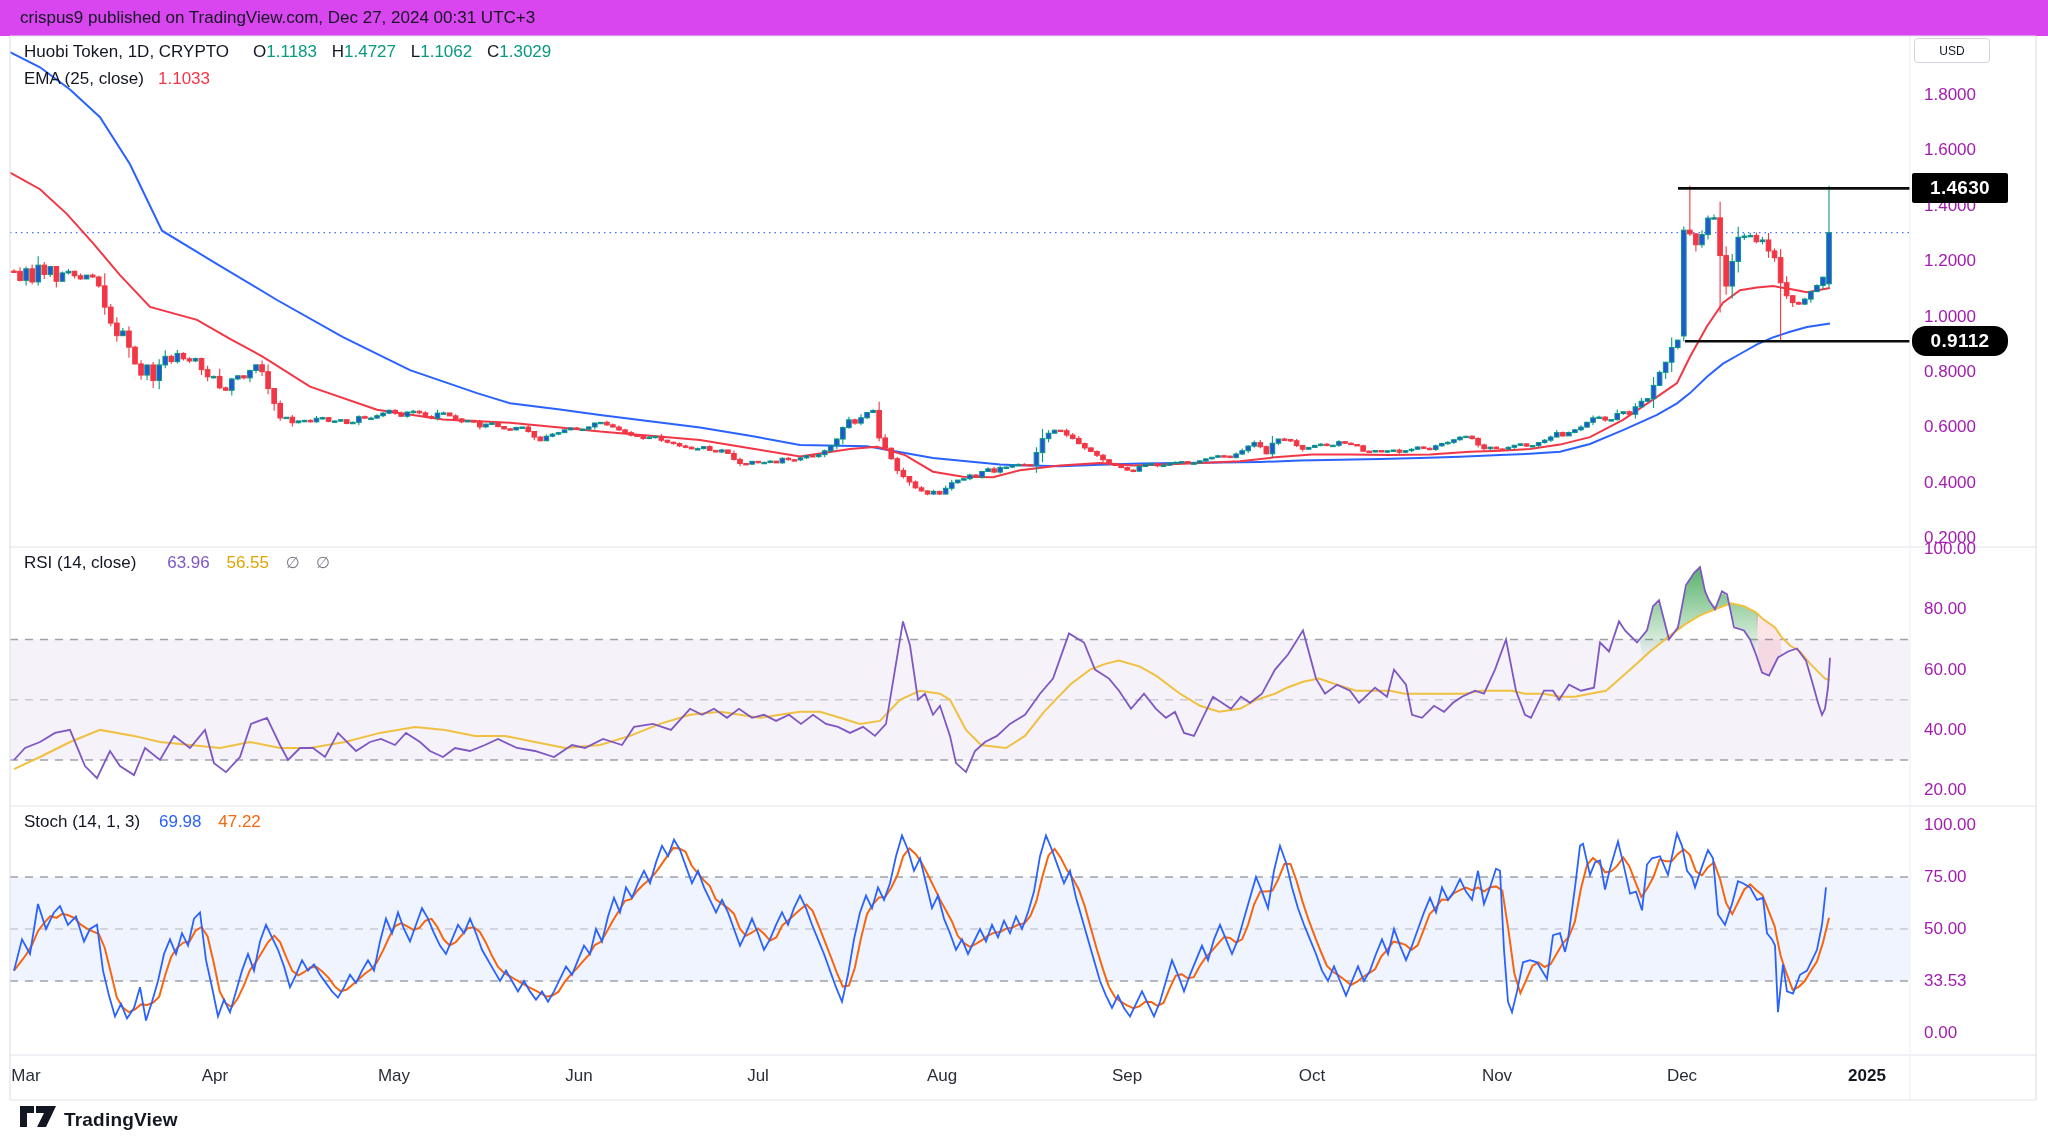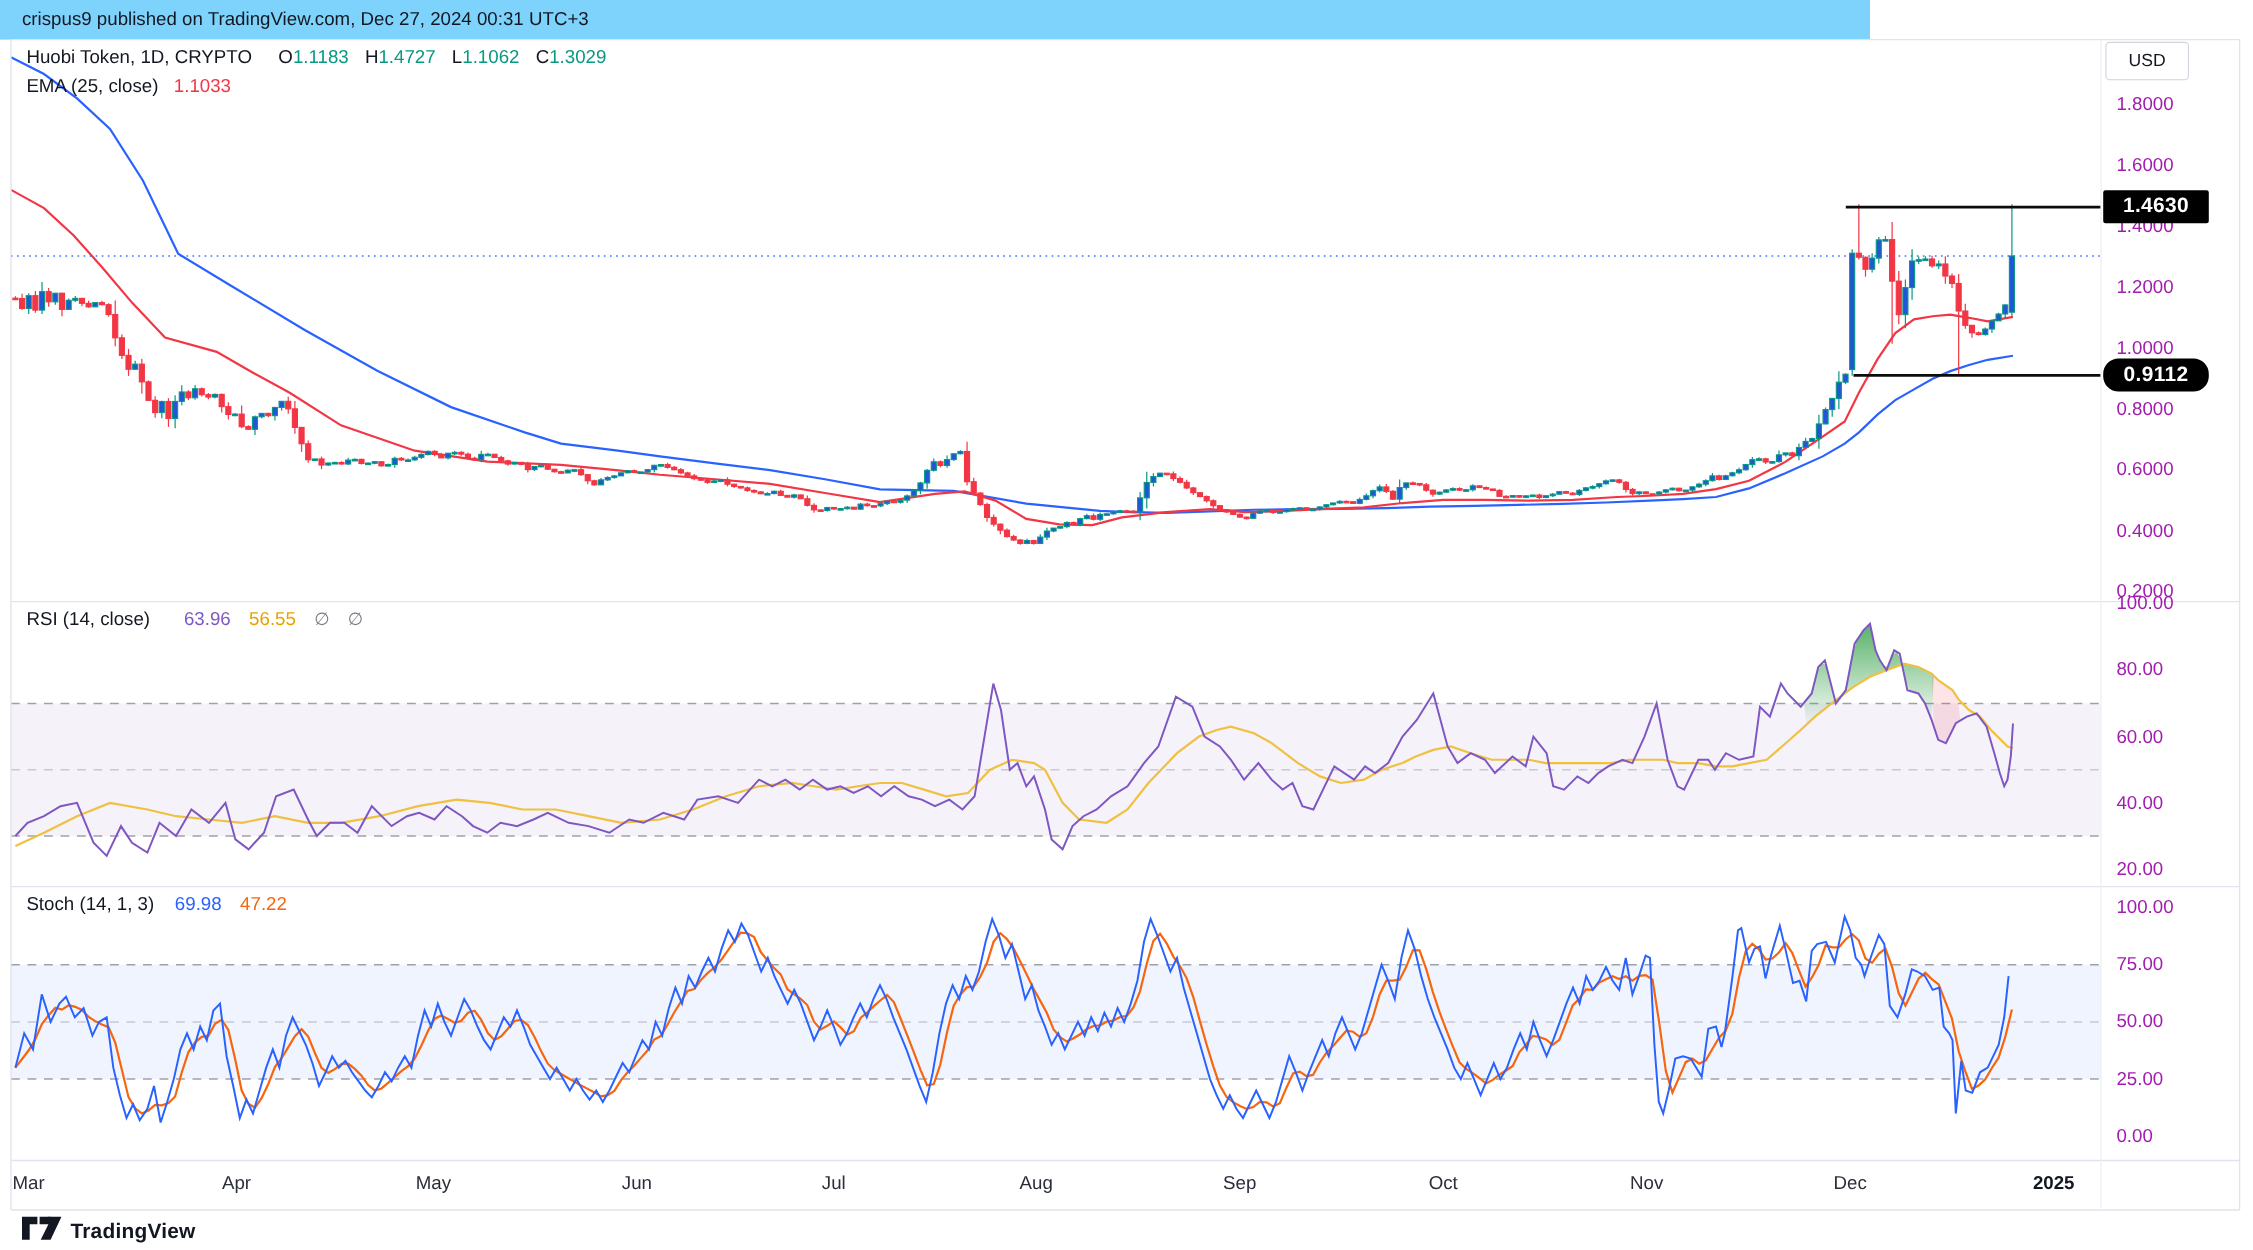--- a/index.html
+++ b/index.html
@@ -1,18 +1,18 @@
 <!DOCTYPE html>
 <html><head>
 <meta charset="utf-8">
 <style>
   html,body{margin:0;padding:0;background:#fff;}
   .screen{position:relative;width:2048px;height:1136px;background:#ffffff;overflow:hidden;
           font-family:"Liberation Sans", sans-serif;color:#131722;}
-  .header{position:absolute;left:0;top:0;width:1700px;height:36px;background:#7dd3fc;}
+  .header{position:absolute;left:0;top:0;width:2048px;height:36px;background:#d946ef;}
   .header span{position:absolute;left:20px;top:8px;font-size:17px;color:#131722;}
   #chartsvg{position:absolute;left:0;top:0;}
   .legend{position:absolute;left:24px;top:42px;font-size:17px;line-height:20px;}
   .legend-row{display:flex;gap:14px;margin-bottom:7px;align-items:flex-end;white-space:nowrap;}
   .sym{color:#131722;}
   .ohlc span.l{color:#131722;margin-left:10px;}
   .ohlc span.v{color:#089981;}
   .val-blue{color:#2962ff;}
   .val-red{color:#f23645;}
   .val-purple{color:#7e57c2;}
@@ -20,22 +20,22 @@
   .val-orange{color:#f7660f;}
   .flags{color:#787b86;font-size:16px;letter-spacing:6px;}
   .pane-legend{position:absolute;left:24px;font-size:17px;white-space:nowrap;}
   .axis-label{position:absolute;left:1924px;width:110px;height:20px;font-size:17px;color:#a21caf;
               display:flex;align-items:center;}
   .month-label{position:absolute;top:1066px;transform:translateX(-50%);font-size:17px;color:#2a2e39;}
   .month-label.bold{font-weight:700;color:#131722;}
   .price-badge{position:absolute;left:1912px;width:96px;height:30px;background:#000000;color:#ffffff;
                font-size:19px;font-weight:700;display:flex;align-items:center;justify-content:center;
                border-radius:2px;letter-spacing:0.3px;}
-  .usd-btn{position:absolute;left:1914px;top:38px;width:76px;height:35px;border:1px solid #d1d4dc;
-           border-radius:4px;background:#fff;color:#131722;font-size:16px;display:flex;
+  .usd-btn{position:absolute;left:1914px;top:38px;width:76px;height:25px;border:1px solid #d1d4dc;
+           border-radius:4px;background:#fff;color:#131722;font-size:12px;display:flex;
            align-items:center;justify-content:center;box-sizing:border-box;}
   .footer{position:absolute;left:20px;top:1106px;display:flex;align-items:center;gap:8px;}
   .footer svg{display:block;}
   .footer .brand{font-size:19px;font-weight:700;color:#131722;letter-spacing:0.2px;}
 </style>
 </head>
 <body>
 
 <div class="screen">
 
@@ -738,21 +738,21 @@
       <div class="axis-label" style="top: 472.8px;">0.4000</div>
       <div class="axis-label" style="top: 528.2px;">0.2000</div>
       <div class="axis-label" style="top: 539px;">100.00</div>
       <div class="axis-label" style="top: 599.3px;">80.00</div>
       <div class="axis-label" style="top: 659.6px;">60.00</div>
       <div class="axis-label" style="top: 719.9px;">40.00</div>
       <div class="axis-label" style="top: 780.2px;">20.00</div>
       <div class="axis-label" style="top: 815px;">100.00</div>
       <div class="axis-label" style="top: 867px;">75.00</div>
       <div class="axis-label" style="top: 919px;">50.00</div>
-      <div class="axis-label" style="top: 971px;">25.00</div>
+      <div class="axis-label" style="top: 971px;">33.53</div>
       <div class="axis-label" style="top: 1023px;">0.00</div>
     </div>
   <div id="month-labels">
       <div class="month-label" style="left: 26px;">Mar</div>
       <div class="month-label" style="left: 215px;">Apr</div>
       <div class="month-label" style="left: 394px;">May</div>
       <div class="month-label" style="left: 579px;">Jun</div>
       <div class="month-label" style="left: 758px;">Jul</div>
       <div class="month-label" style="left: 942px;">Aug</div>
       <div class="month-label" style="left: 1127px;">Sep</div>

